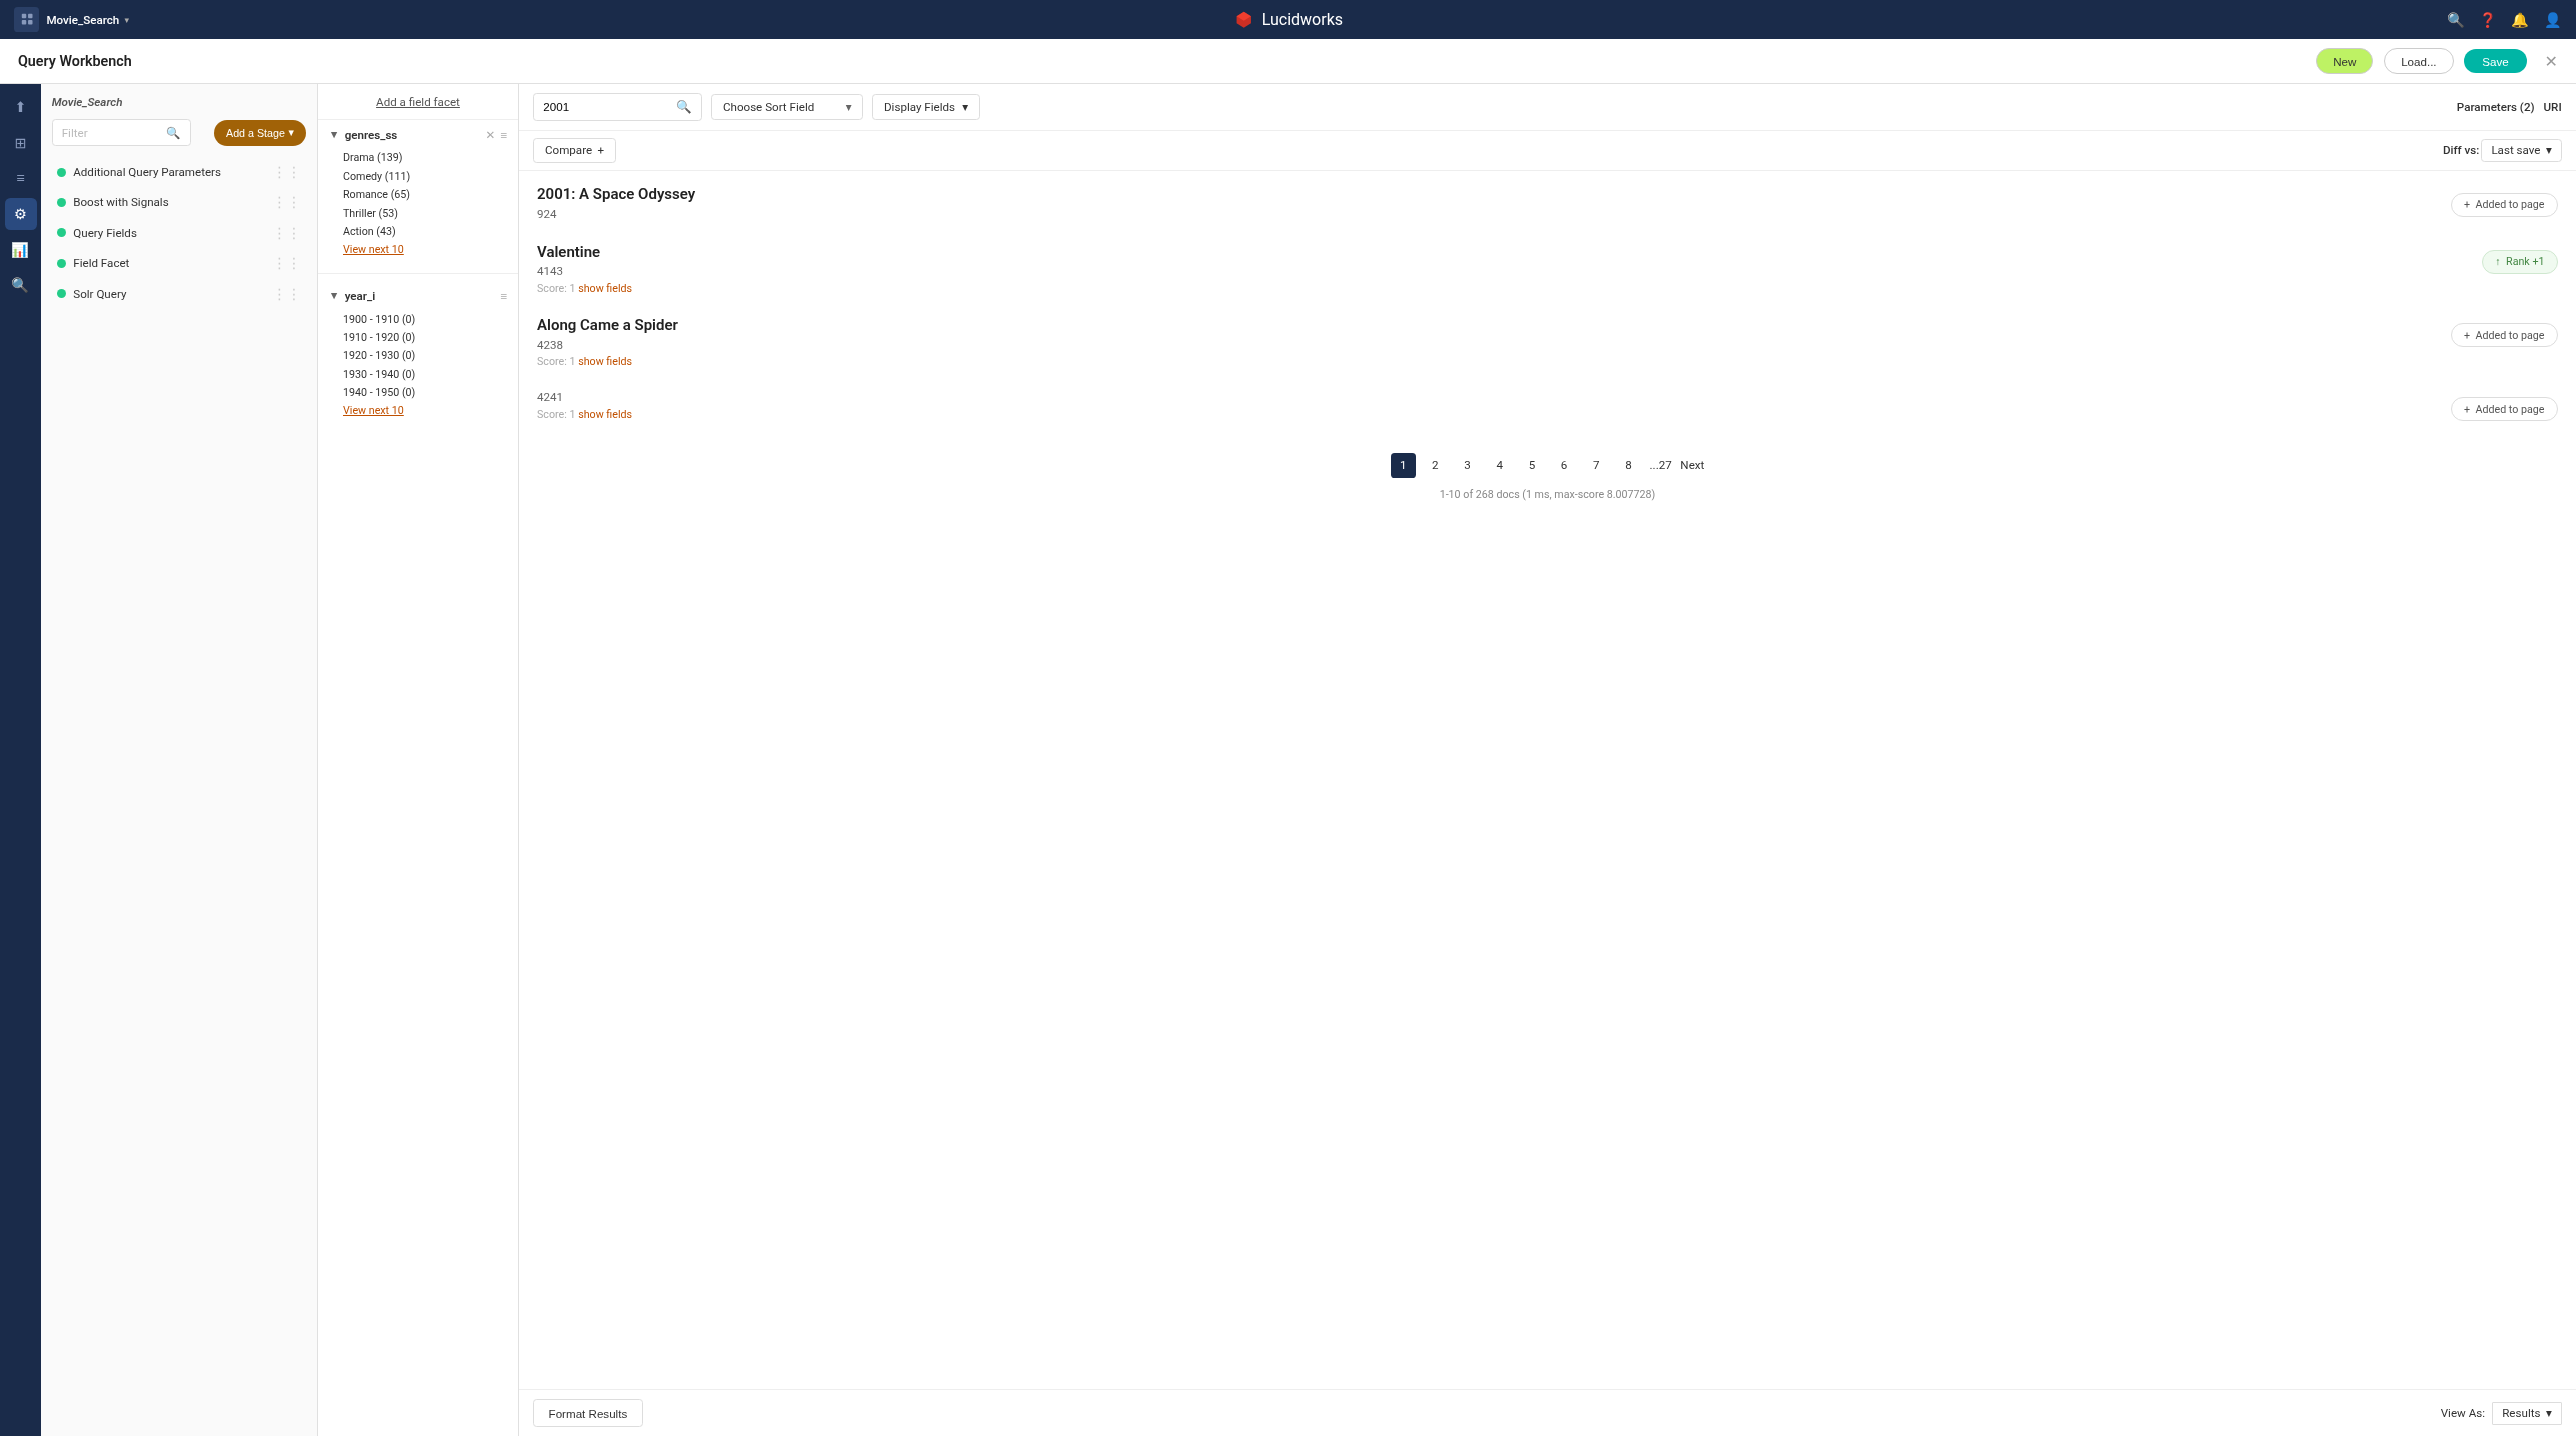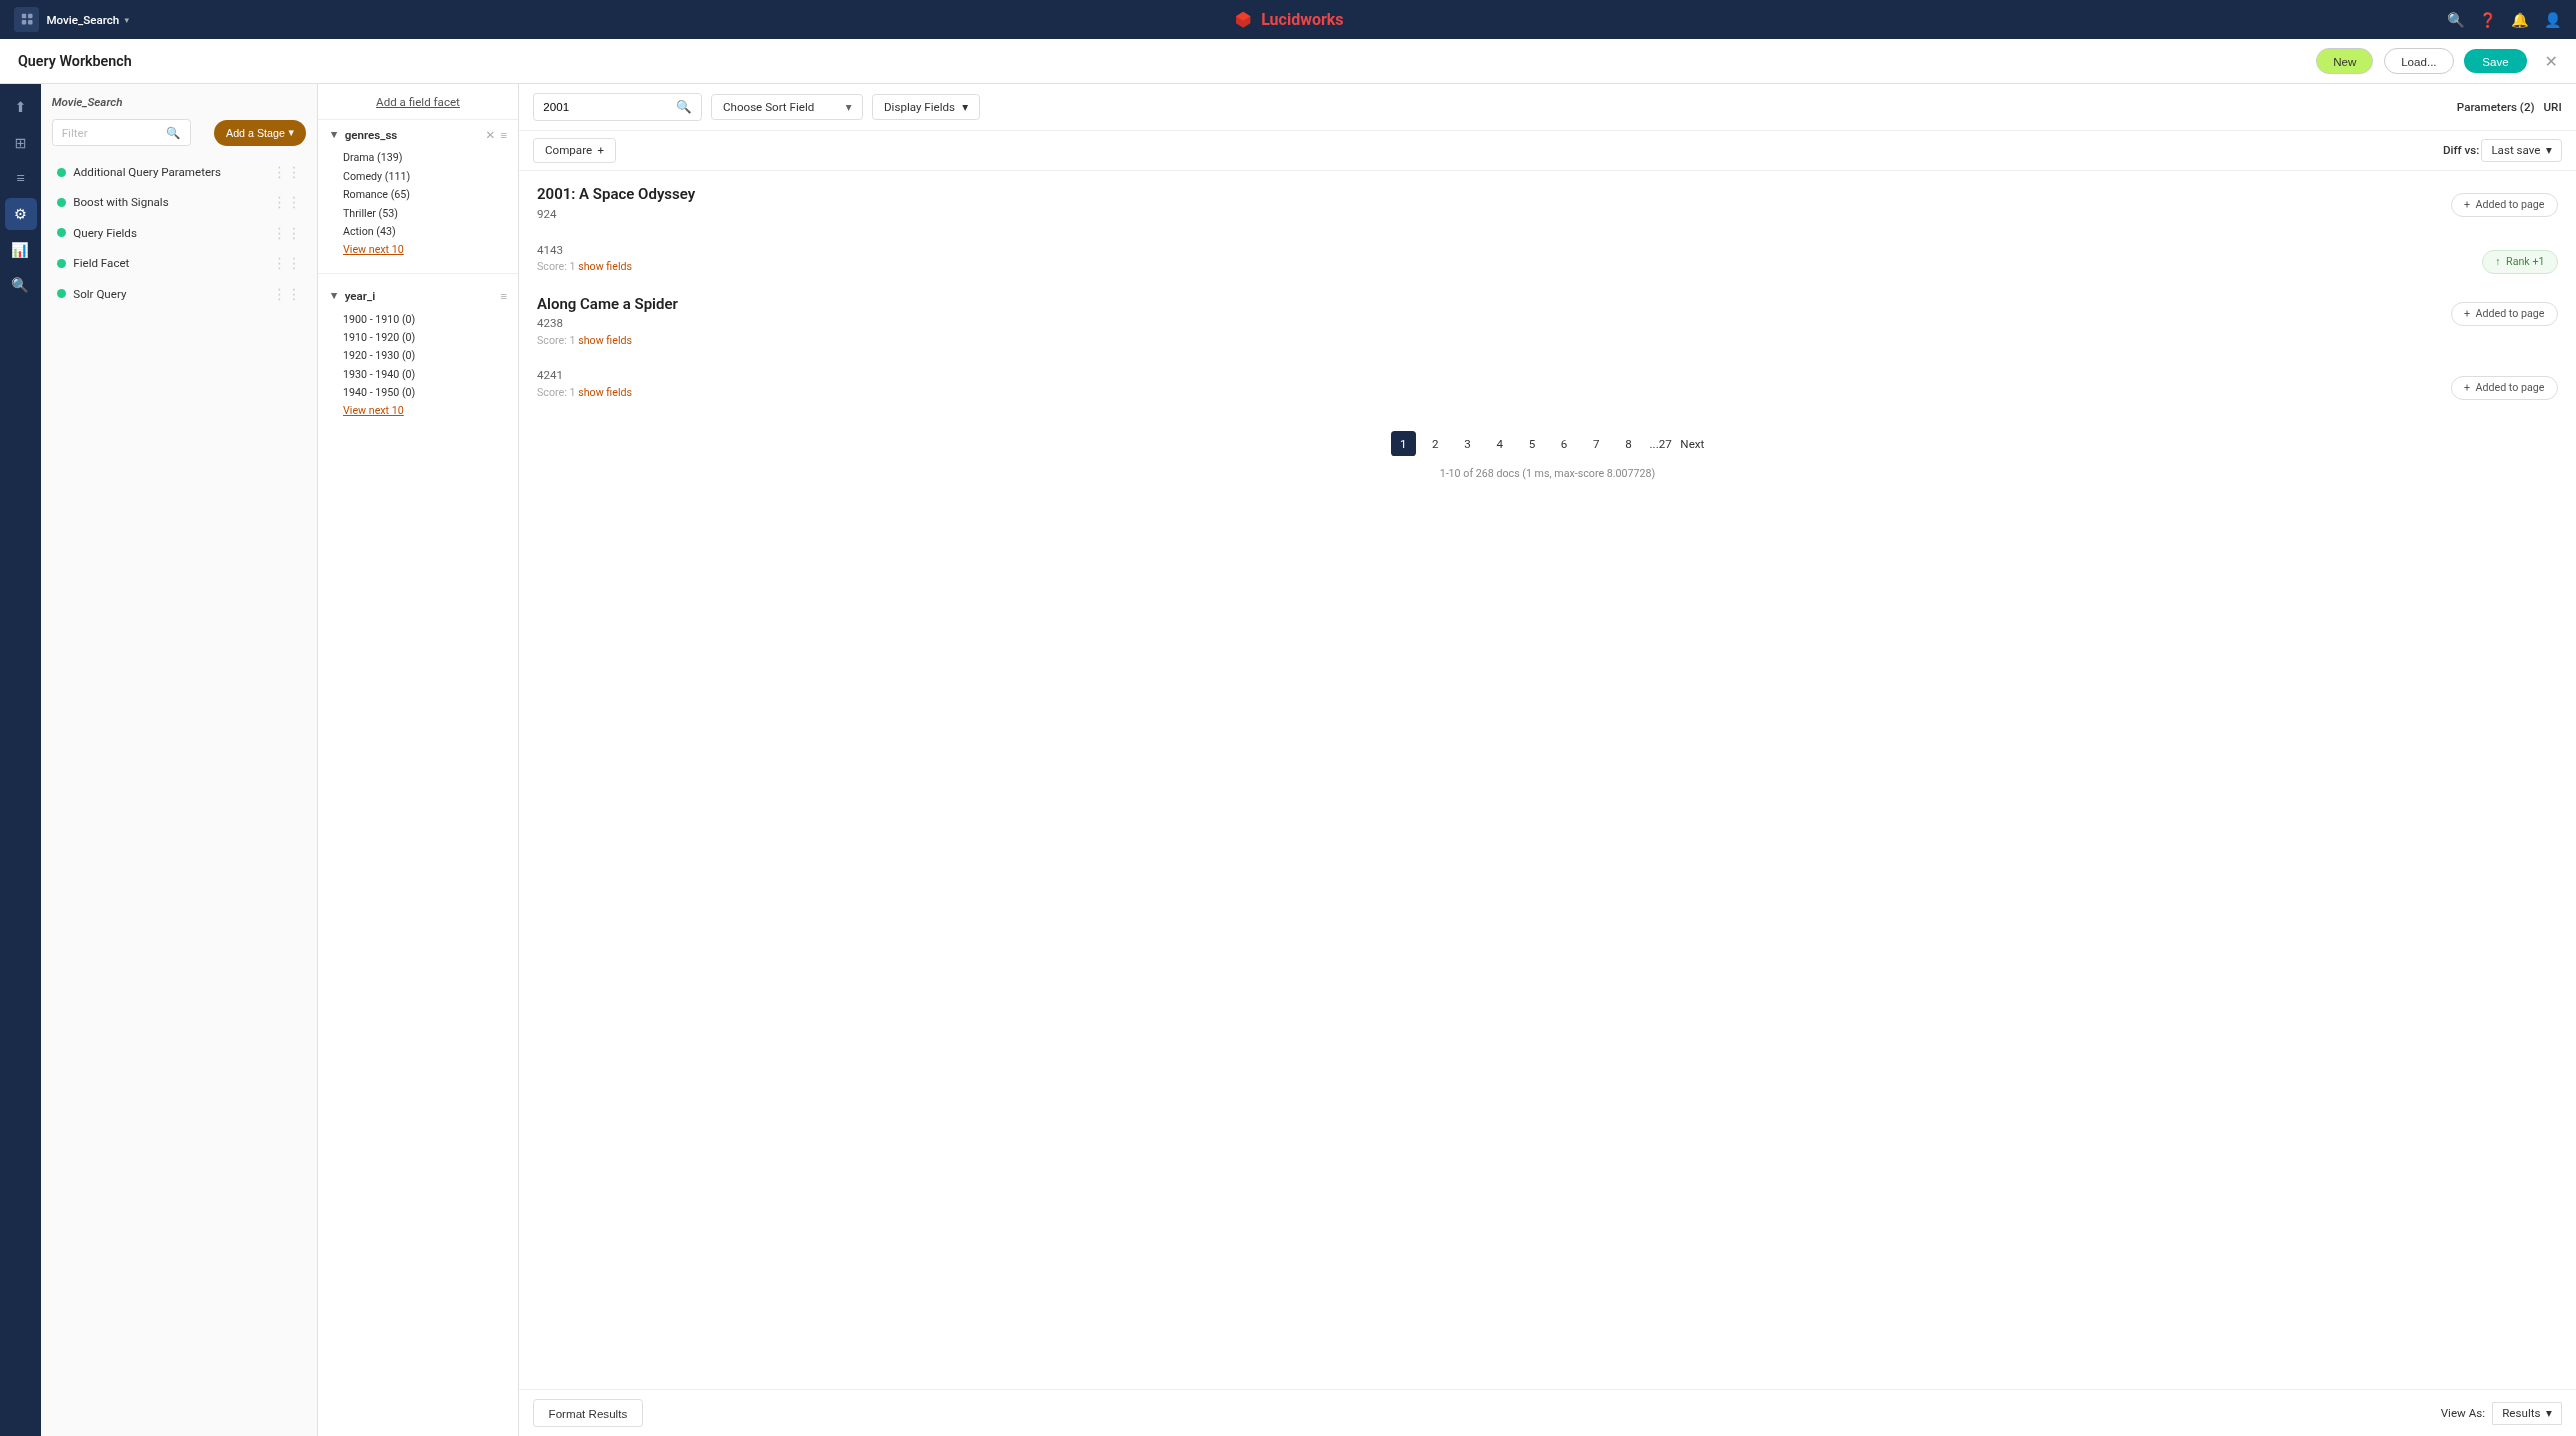--- a/index.html
+++ b/index.html
@@ -27,21 +27,21 @@
       display: flex; align-items: center; gap: 5.4px;
     }
     .top-nav-title .chevron { color: #aaa; font-size: 9px; }
     .top-nav-logo {
       position: absolute; left: 50%; transform: translateX(-50%);
       display: flex; align-items: center; gap: 7.2px;
     }
     .logo-icon {
       width: 21.5px; height: 21.5px;
     }
-    .logo-text { color: #ef4444; font-size: 16px; font-weight: 700; text-align: center; }
+    .logo-text { color: #ffffff; font-size: 16px; font-weight: 400; text-align: center; }
     .top-nav-right {
       margin-left: auto;
       display: flex; align-items: center; gap: 14.3px;
     }
     .top-nav-icon { color: #aab; font-size: 14.3px; cursor: pointer; }
 
     
     .sub-header {
       background: white;
       height: 45px;
@@ -418,20 +418,21 @@
       <div class="result-item">
         <div class="result-title">2001: A Space Odyssey</div>
         <div class="result-id">924</div>
         <div class="result-badge">
           <span>+</span>
           <span>Added to page</span>
         </div>
       </div>
 
       <div class="result-item">
+        <div class="result-title">Valentine</div>
         <div class="result-id">4143</div>
         <div class="result-score">
           <span>Score: 1</span>
           <span>  </span>
           <a class="show-fields">show fields</a>
         </div>
         <div class="result-badge rank-up">
           <span class="rank-arrow">↑</span>
           <span>Rank +1</span>
         </div>

